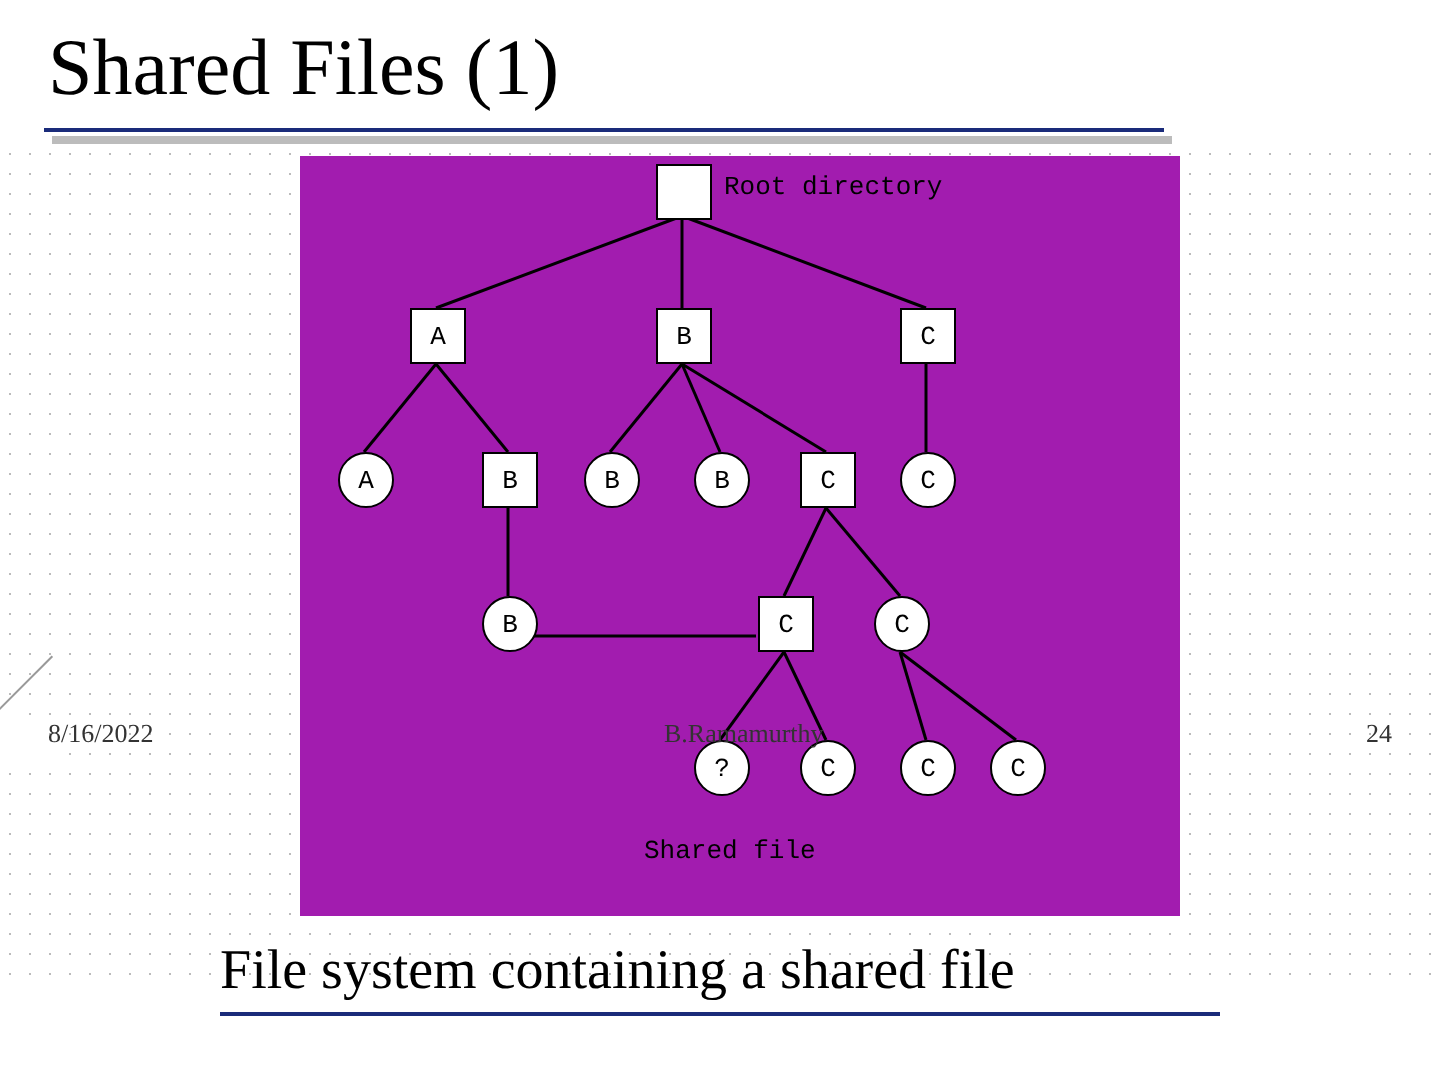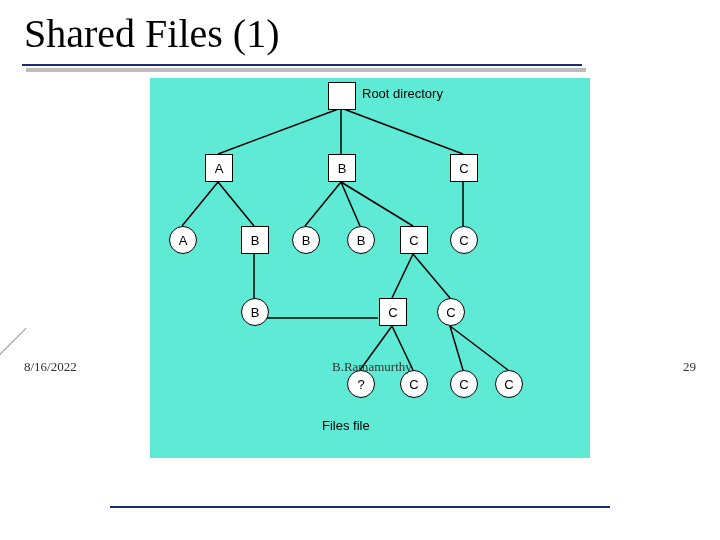--- a/index.html
+++ b/index.html
@@ -9,21 +9,21 @@
 .title-underline { position: absolute; top: 64px; left: 22px; width: 560px; height: 2px; background: #1a2b7a; z-index: 3; }
 .title-shadow { position: absolute; top: 68px; left: 26px; width: 560px; height: 4px; background: #bcbcbc; z-index: 2; }
 .subtitle { position: absolute; top: 470px; left: 110px; font-size: 28px; color: #000; z-index: 3; }
 .subtitle-underline { position: absolute; top: 506px; left: 110px; width: 500px; height: 2px; background: #1a2b7a; z-index: 3; }
 .footer-date { position: absolute; bottom: 8px; left: 24px; font-size: 13px; color: #333; z-index: 3; }
 .footer-author { position: absolute; bottom: 8px; left: 320px; font-size: 13px; color: #333; z-index: 3; margin-left: 12px; }
 .footer-page { position: absolute; bottom: 8px; right: 24px; font-size: 13px; color: #333; z-index: 3; }
 .corner-notch { position: absolute; bottom: 0; left: 0; width: 0; height: 0; border-left: 32px solid #fff; border-top: 32px solid transparent; z-index: 1; }
 .corner-line { position: absolute; bottom: 0; left: 0; width: 46px; height: 46px; z-index: 2; }
 .corner-line::after { content: ""; position: absolute; left: -6px; bottom: 22px; width: 46px; height: 1px; background: #999; transform: rotate(-45deg); transform-origin: left bottom; }
-.diagram { position: absolute; top: 78px; left: 150px; width: 440px; height: 380px; background: #5eead4; z-index: 2; font-family: Liberation Sans, sans-serif; }
+.diagram { position: absolute; top: 78px; left: 150px; width: 440px; height: 380px; background: #a21caf; z-index: 2; font-family: Liberation Mono, monospace; }
 .node { position: absolute; width: 26px; height: 26px; border: 1.5px solid #000; display: flex; align-items: center; justify-content: center; font-size: 13px; background: #fff; }
 .round { border-radius: 50%; }
 .label { position: absolute; font-size: 13px; color: #000; }
 svg.edges { position: absolute; top: 0; left: 0; width: 440px; height: 380px; }
 svg.edges line { stroke: #000; stroke-width: 1.5; }
 </style>
 </head>
 <body>
 
 <div class="slide">
@@ -81,21 +81,22 @@
 
     <div class="node round" style="left:91px; top:220px;">B</div>
     <div class="node" style="left:229px; top:220px;">C</div>
     <div class="node round" style="left:287px; top:220px;">C</div>
 
     <div class="node round" style="left:197px; top:292px;">?</div>
     <div class="node round" style="left:250px; top:292px;">C</div>
     <div class="node round" style="left:300px; top:292px;">C</div>
     <div class="node round" style="left:345px; top:292px;">C</div>
 
-    <div class="label" style="left:172px; top:340px;">Files file</div>
+    <div class="label" style="left:172px; top:340px;">Shared file</div>
   </div>
 
+  <div class="subtitle">File system containing a shared file</div>
   <div class="subtitle-underline"></div>
 
   <div class="footer-date">8/16/2022</div>
   <div class="footer-author">B.Ramamurthy</div>
-  <div class="footer-page">29</div>
+  <div class="footer-page">24</div>
 </div>
 
 </body></html>

